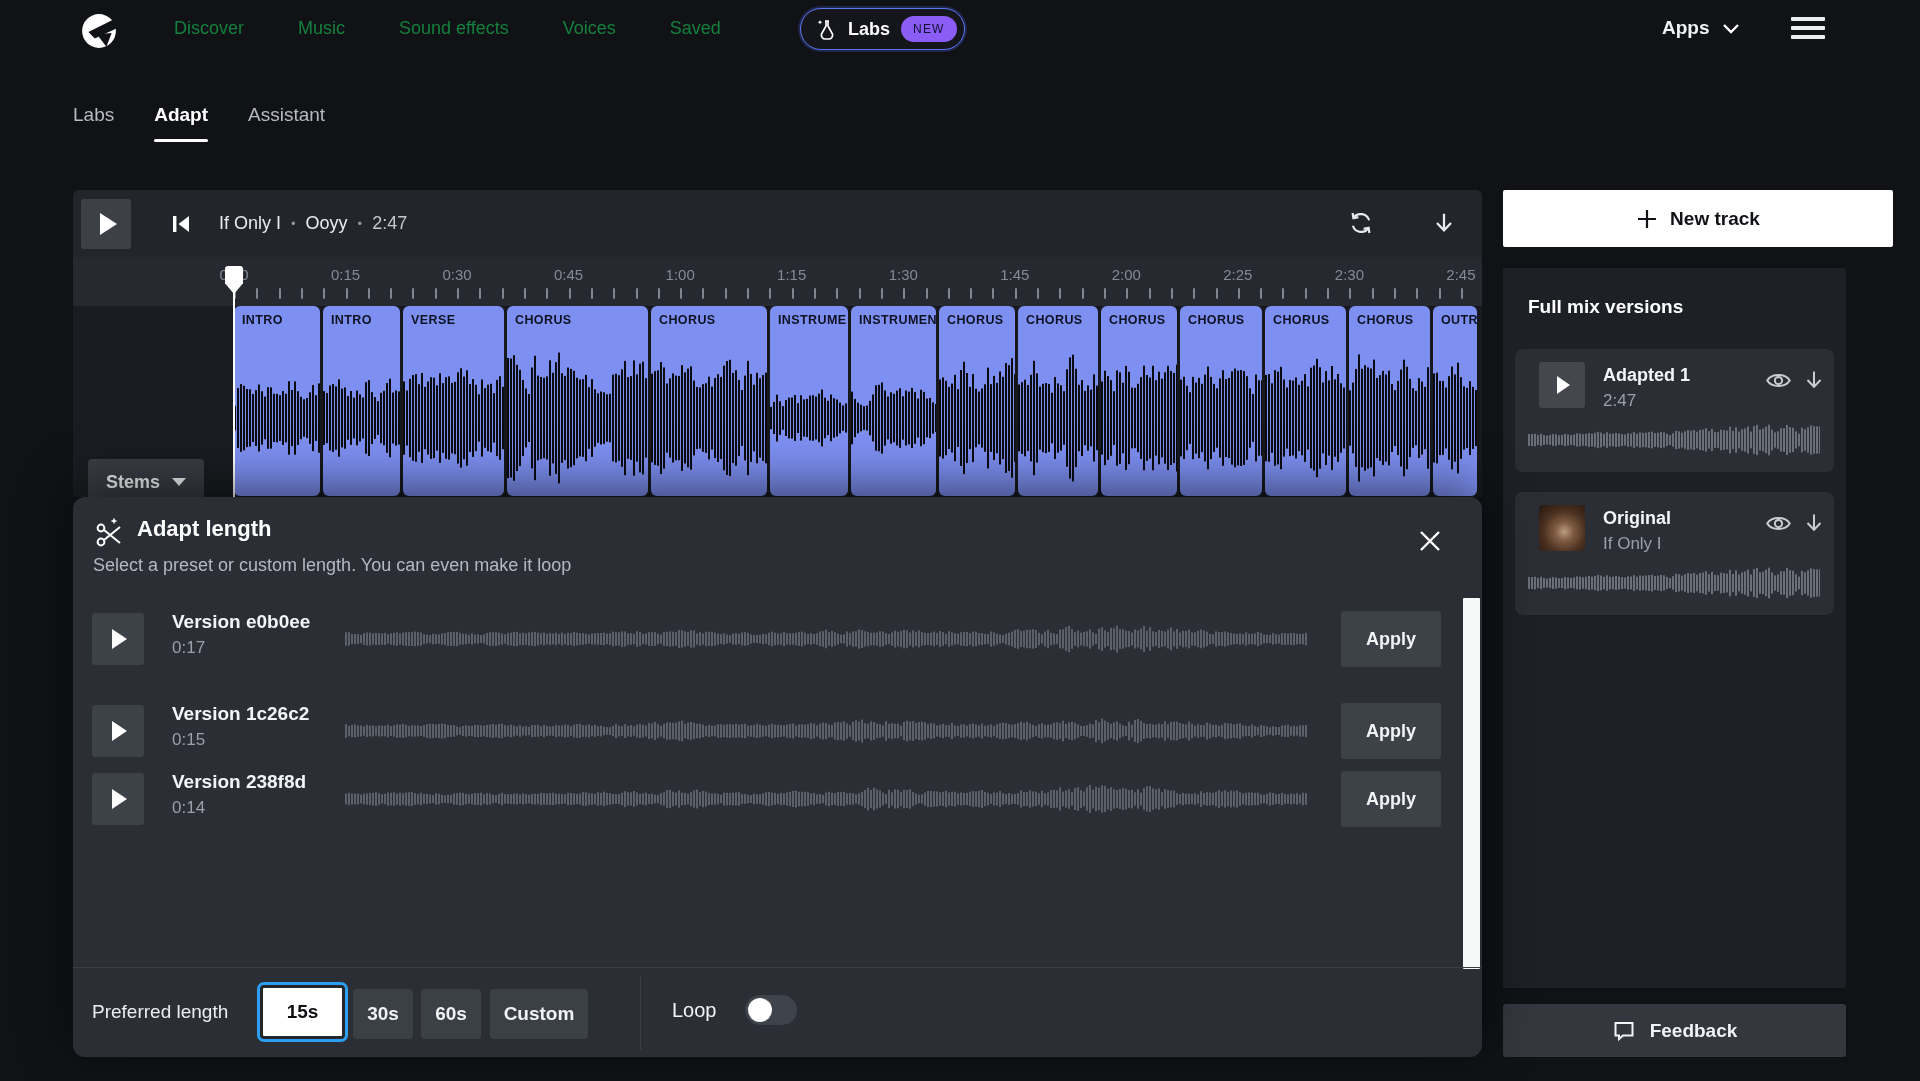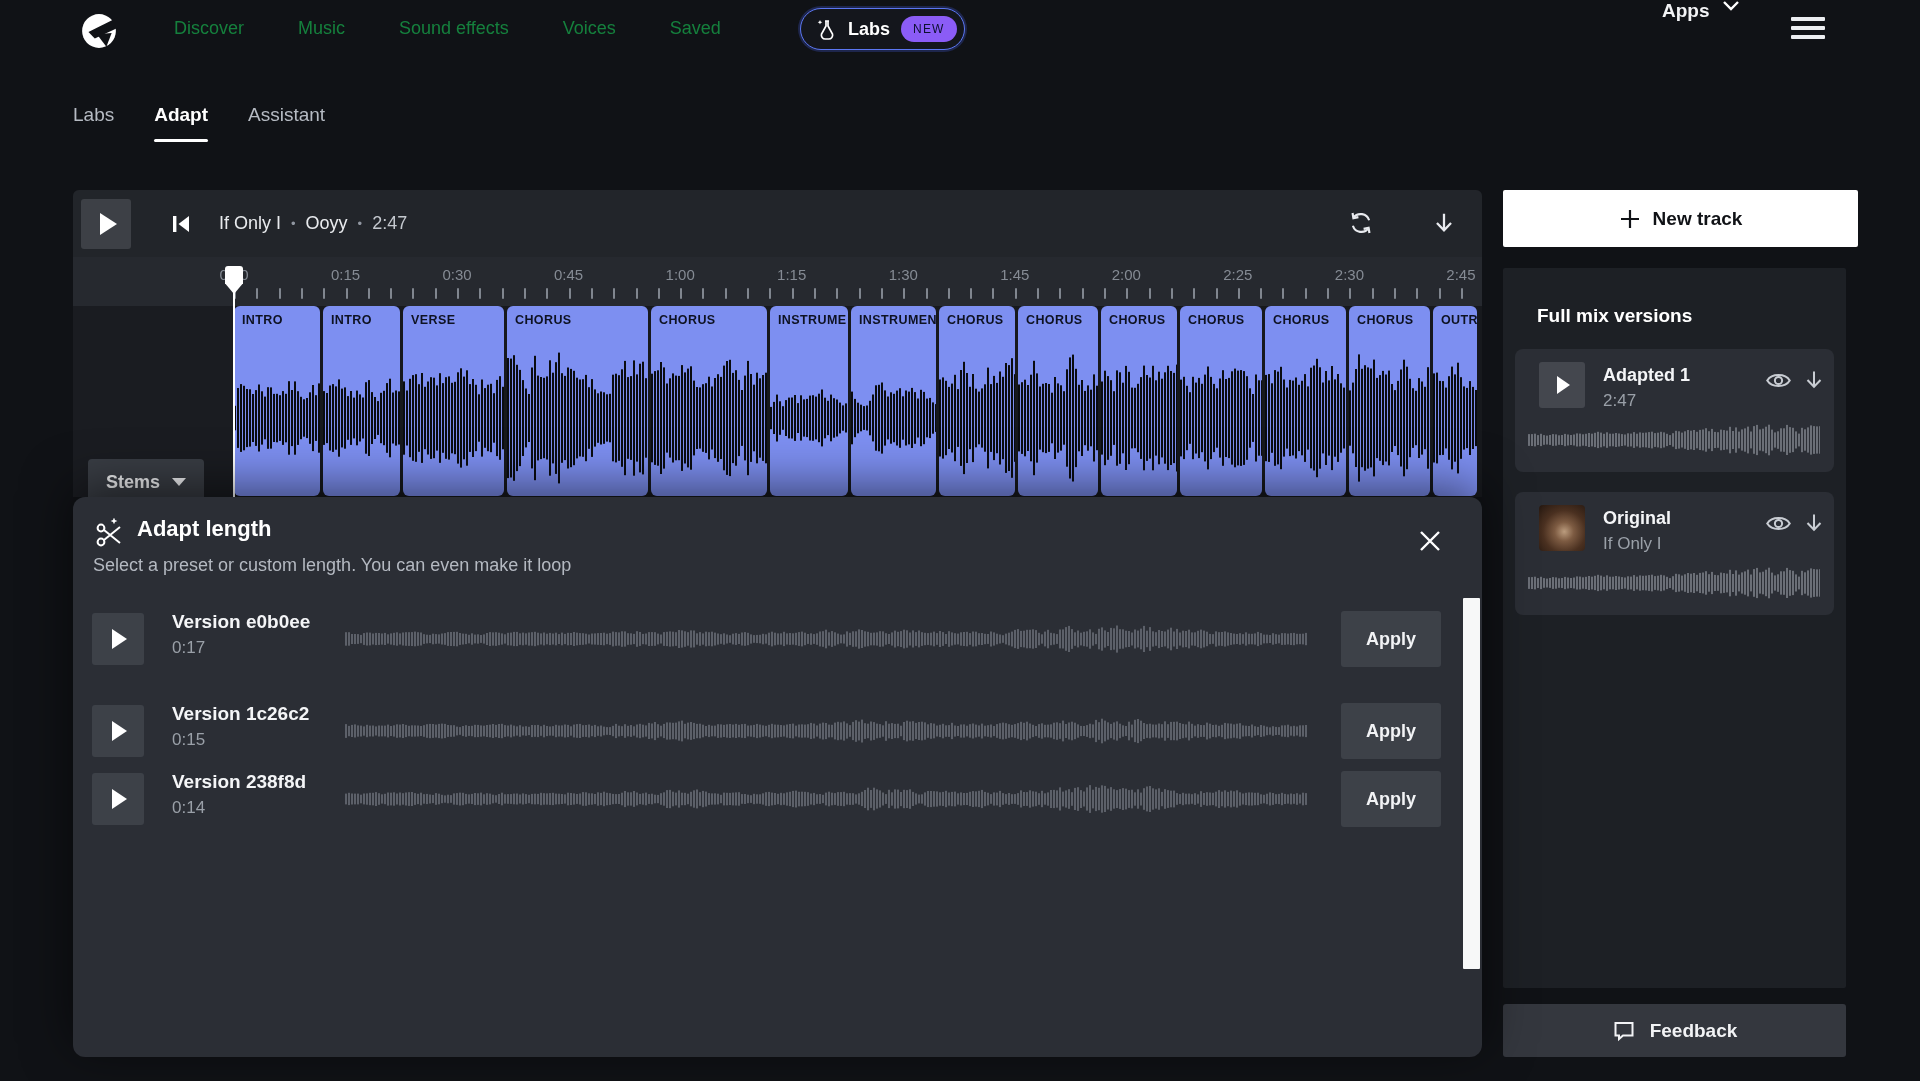--- a/index.html
+++ b/index.html
@@ -11,21 +11,21 @@
   
   .logo{left:80px;top:12px;width:38px;height:38px;}
   #nav-items{left:174px;top:0;height:56px;display:flex;align-items:center;gap:54px;}
   .nav-item{font-size:18px;color:#15803d;cursor:pointer;white-space:nowrap;}
   .labs-pill{left:800px;top:8px;height:40px;display:flex;align-items:center;gap:11px;
       padding:0 7px 0 16px;border:1.5px solid #5b76f2;border-radius:22px;background:#14161c;
       box-shadow:0 0 0 2px rgba(70,100,240,.25);cursor:pointer;}
   .labs-label{font-size:18px;font-weight:bold;color:#fff;}
   .labs-badge{background:#8b5cf6;color:#0c1030;font-size:12px;font-weight:normal;letter-spacing:1.2px;
       padding:6px 12px;border-radius:14px;}
-  .apps{left:1662px;top:0;height:56px;display:flex;gap:12px;cursor:pointer;}
+  .apps{left:1662px;top:0;height:56px;display:flex;align-items:center;gap:12px;cursor:pointer;}
   .apps-label{font-size:19px;font-weight:bold;color:#f2f3f5;}
   .hamburger{left:1791px;top:17px;width:34px;height:22px;display:flex;flex-direction:column;
       justify-content:space-between;cursor:pointer;}
   .hamburger i{display:block;height:4px;background:#eceef1;border-radius:1px;}
 
   
   #subnav{left:73px;top:104px;display:flex;gap:40px;}
   .subnav-item{font-size:19px;color:#b6bbc3;cursor:pointer;position:relative;}
   .subnav-item.active{color:#fff;font-weight:bold;}
   .subnav-item.active::after{content:'';position:absolute;left:0;right:0;bottom:-16px;height:3px;
@@ -87,21 +87,21 @@
   #length-options .lenbtn{position:absolute;background:#3b3f46;color:#f0f2f4;border:none;border-radius:4px;
       font-size:19px;font-weight:bold;cursor:pointer;font-family:inherit;}
   #length-options .lenbtn.selected{background:#fff;color:#0c0e12;border:3px solid #23262b;
       box-shadow:0 0 0 3px var(--accent);}
   .bb-divider{position:absolute;left:567px;top:8px;width:1px;height:74px;background:#3a3e45;}
   .loop-label{position:absolute;left:599px;top:31px;font-size:20px;color:#f2f3f5;}
   .loop-toggle{position:absolute;left:672px;top:27px;width:52px;height:30px;background:#3f434b;border-radius:16px;cursor:pointer;}
   .loop-knob{position:absolute;left:3px;top:3px;width:24px;height:24px;background:#fff;border-radius:50%;}
 
   
-  .newtrack{left:1503px;top:190px;width:355px;height:57px;background:#fff;color:#101216;border:none;border-radius:2px;
+  .newtrack{left:1503px;top:190px;width:390px;height:57px;background:#fff;color:#101216;border:none;border-radius:2px;
       font-size:19px;font-weight:600;display:flex;align-items:center;justify-content:center;gap:12px;cursor:pointer;font-family:inherit;}
   .sidepanel{left:1503px;top:268px;width:343px;height:720px;background:#1d2025;border-radius:2px;}
   .side-heading{position:absolute;left:25px;top:28px;font-size:19px;font-weight:bold;color:#fff;}
   .vcard{position:absolute;left:12px;width:319px;height:123px;background:#2b2e35;border-radius:8px;}
   .cplay{position:absolute;left:24px;top:13px;width:46px;height:46px;background:#44474e;border:none;border-radius:3px;
       display:flex;align-items:center;justify-content:center;cursor:pointer;}
   .cplay .tri{border-left-width:13px;border-top-width:9px;border-bottom-width:9px;margin-left:3px;}
   .cart{position:absolute;left:24px;top:13px;width:46px;height:46px;border-radius:4px;
       background:radial-gradient(circle at 55% 58%,#bb9c7e 0,#7d5b42 26%,#4a3020 58%,#241710 100%);}
   .ctitle{position:absolute;left:88px;top:16px;font-size:18px;font-weight:bold;color:#f4f5f7;}
@@ -1746,31 +1746,45 @@
               <rect x="948" y="15.1" width="2" height="9.7" fill="#5c6069"></rect>
               <rect x="951" y="14.2" width="2" height="11.6" fill="#5c6069"></rect>
               <rect x="954" y="15.5" width="2" height="9.0" fill="#5c6069"></rect>
               <rect x="957" y="13.7" width="2" height="12.6" fill="#5c6069"></rect>
               <rect x="960" y="14.1" width="2" height="11.8" fill="#5c6069"></rect>
             </svg></div>
           <button class="vapply">Apply</button>
         </div>
       </div>
     <div class="modal-scrollbar"></div>
+    <div class="bottombar">
+      <span class="pl-label">Preferred length</span>
+      <div id="length-options">
+          <button class="lenbtn selected" style="left: 187px; top: 17px; width: 85px; height: 54px;">15s</button>
+          <button class="lenbtn" style="left: 280px; top: 21px; width: 60px; height: 50px;">30s</button>
+          <button class="lenbtn" style="left: 348px; top: 21px; width: 60px; height: 50px;">60s</button>
+          <button class="lenbtn" style="left: 417px; top: 21px; width: 98px; height: 50px;">Custom</button>
+        </div>
+      <div class="bb-divider"></div>
+      <span class="loop-label">Loop</span>
+      <div class="loop-toggle" id="loop-toggle">
+          <div class="loop-knob"></div>
+        </div>
+    </div>
   </section>
 
   <button class="abs newtrack">
     <svg width="22" height="22" viewBox="0 0 22 22" stroke="#101216" stroke-width="2.2">
         <path d="M11 2 v18 M2 11 h18"></path>
       </svg>
     <span>New track</span>
   </button>
 
   <aside class="abs sidepanel">
-    <h3 class="side-heading" style="margin:9px">Full mix versions</h3>
+    <h3 class="side-heading" style="margin:0">Full mix versions</h3>
     <div id="cards">
         <div class="vcard" style="top: 81px;">
           <button class="cplay">
             <span class="tri"></span>
           </button>
           <div class="ctitle">Adapted 1</div>
           <div class="csub">2:47</div>
           <span class="ceye"><svg viewBox="0 0 24 24" width="27" height="27" fill="none" stroke="currentColor" stroke-width="1.8">
               <path d="M2 12 C6 5.5 18 5.5 22 12 C18 18.5 6 18.5 2 12 Z"></path>
               <circle cx="12" cy="12" r="3.2"></circle>

